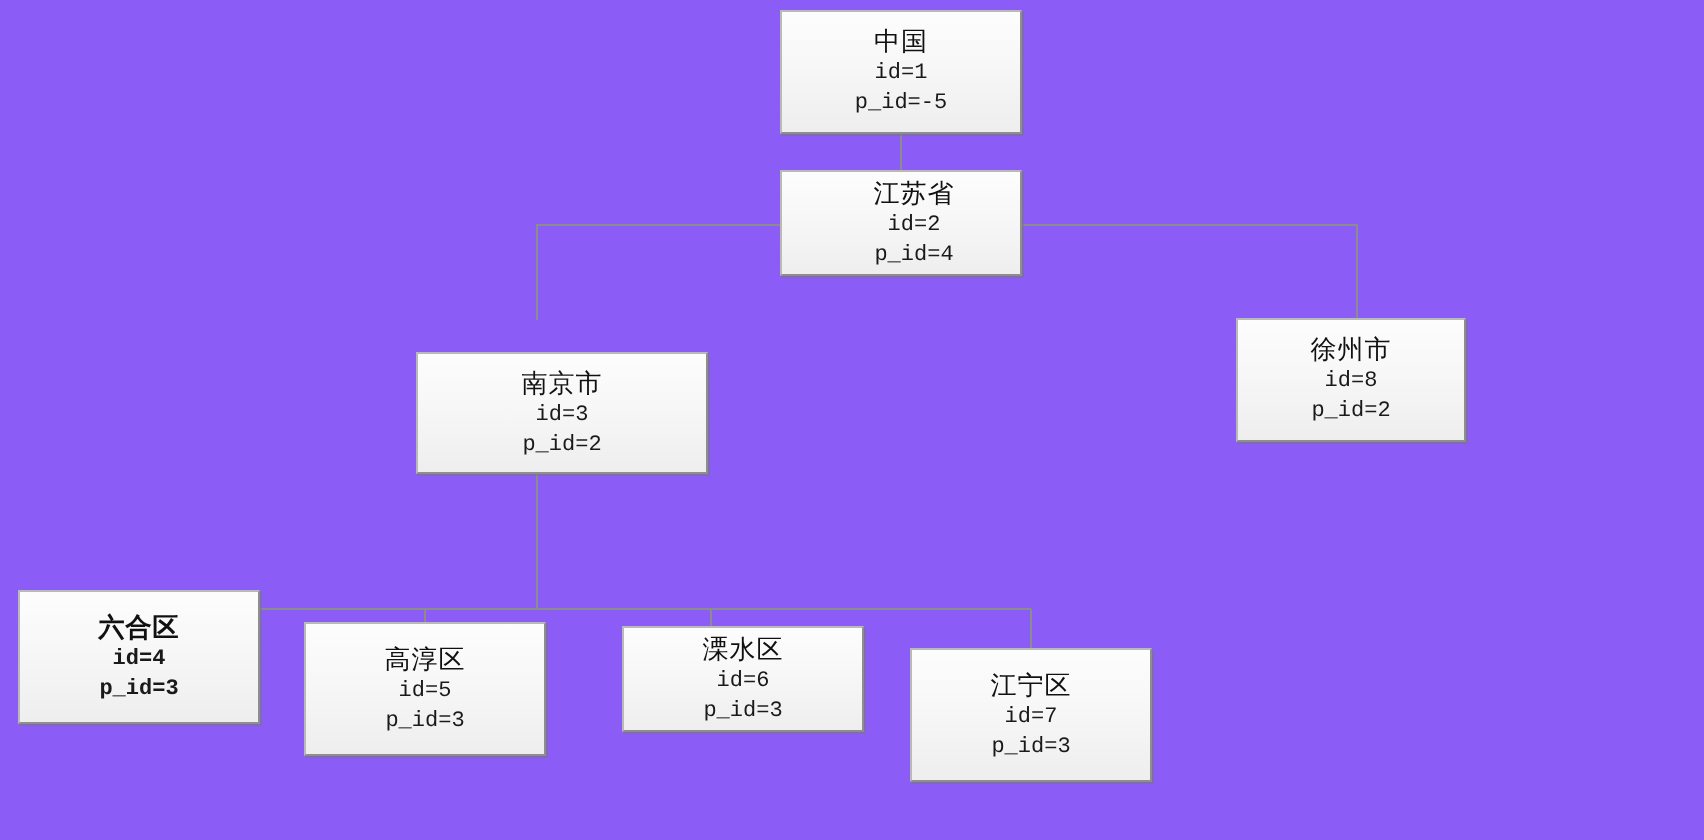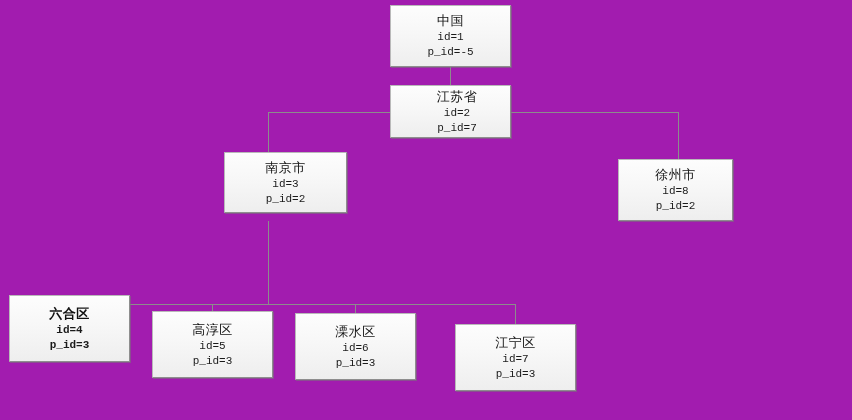--- a/index.html
+++ b/index.html
@@ -5,21 +5,21 @@
 <style>
   html, body {
     margin: 0;
     padding: 0;
     background: #ffffff;
   }
   #canvas {
     position: relative;
     width: 852px;
     height: 420px;
-    background: #a21caf;
+    background: #8b5cf6;
     overflow: hidden;
     font-family: "Liberation Sans", "DejaVu Sans", sans-serif;
   }
   #connectors {
     position: absolute;
     left: 0;
     top: 0;
     width: 852px;
     height: 420px;
     pointer-events: none;
@@ -75,43 +75,43 @@
 
   <div id="node-layer">
       <div class="node" style="left: 390px; top: 5px; width: 121px; height: 62px;">
         <div class="node-title">中国</div>
         <div class="node-id">id=1</div>
         <div class="node-pid">p_id=-5</div>
       </div>
       <div class="node" style="left: 390px; top: 85px; width: 121px; height: 53px; padding-left: 13px;">
         <div class="node-title">江苏省</div>
         <div class="node-id">id=2</div>
-        <div class="node-pid">p_id=7</div>
+        <div class="node-pid">p_id=4</div>
       </div>
-      <div class="node" style="left: 208px; top: 152px; width: 123px; height: 61px; margin-left: 16px;">
+      <div class="node" style="left: 208px; top: 176px; width: 146px; height: 61px;">
         <div class="node-title">南京市</div>
         <div class="node-id">id=3</div>
         <div class="node-pid">p_id=2</div>
       </div>
       <div class="node" style="left: 618px; top: 159px; width: 115px; height: 62px;">
         <div class="node-title">徐州市</div>
         <div class="node-id">id=8</div>
         <div class="node-pid">p_id=2</div>
       </div>
       <div class="node" style="left: 9px; top: 295px; width: 121px; height: 67px; font-weight: bold;">
         <div class="node-title">六合区</div>
         <div class="node-id">id=4</div>
         <div class="node-pid">p_id=3</div>
       </div>
       <div class="node" style="left: 152px; top: 311px; width: 121px; height: 67px;">
         <div class="node-title">高淳区</div>
         <div class="node-id">id=5</div>
         <div class="node-pid">p_id=3</div>
       </div>
-      <div class="node" style="left: 295px; top: 313px; width: 121px; height: 67px;">
+      <div class="node" style="left: 311px; top: 313px; width: 121px; height: 53px;">
         <div class="node-title">溧水区</div>
         <div class="node-id">id=6</div>
         <div class="node-pid">p_id=3</div>
       </div>
       <div class="node" style="left: 455px; top: 324px; width: 121px; height: 67px; text-align: center;">
         <div class="node-title">江宁区</div>
         <div class="node-id">id=7</div>
         <div class="node-pid">p_id=3</div>
       </div>
     </div>

